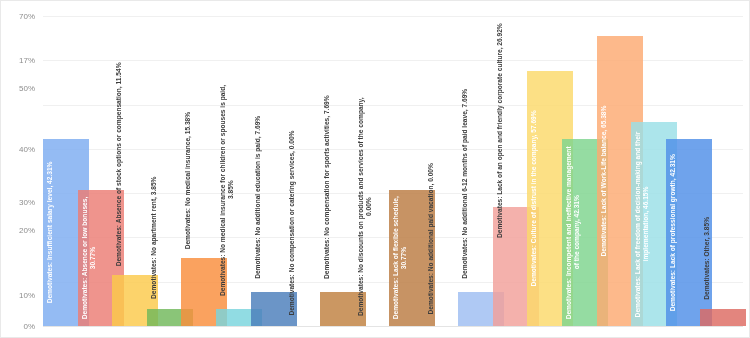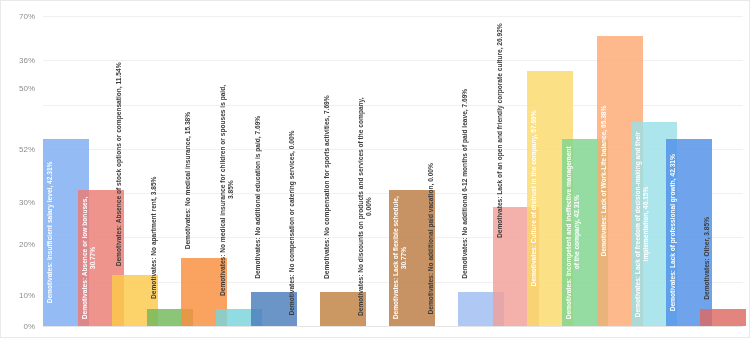--- a/index.html
+++ b/index.html
@@ -64,25 +64,25 @@
   .blabel.outside{color:#3c3c3c;}
 </style>
 </head>
 <body>
 
 <div id="chart-card">
 
   <div id="ylabels">
       <div class="ylab" style="top: 310px;">0%</div>
       <div class="ylab" style="top: 279px;">10%</div>
-      <div class="ylab" style="top: 228px;">20%</div>
+      <div class="ylab" style="top: 214px;">20%</div>
       <div class="ylab" style="top: 186px;">30%</div>
-      <div class="ylab" style="top: 132.857px;">52%</div>
+      <div class="ylab" style="top: 132.857px;">40%</div>
       <div class="ylab" style="top: 72px;">50%</div>
-      <div class="ylab" style="top: 44.2857px;">36%</div>
+      <div class="ylab" style="top: 44.2857px;">17%</div>
       <div class="ylab" style="top: 0px;">70%</div>
     </div>
 
   <div id="plot">
       <div class="gridline zero" style="top: 310px;"></div>
       <div class="gridline" style="top: 265.714px;"></div>
       <div class="gridline" style="top: 221.429px;"></div>
       <div class="gridline" style="top: 177.143px;"></div>
       <div class="gridline" style="top: 132.857px;"></div>
       <div class="gridline" style="top: 88.5714px;"></div>

